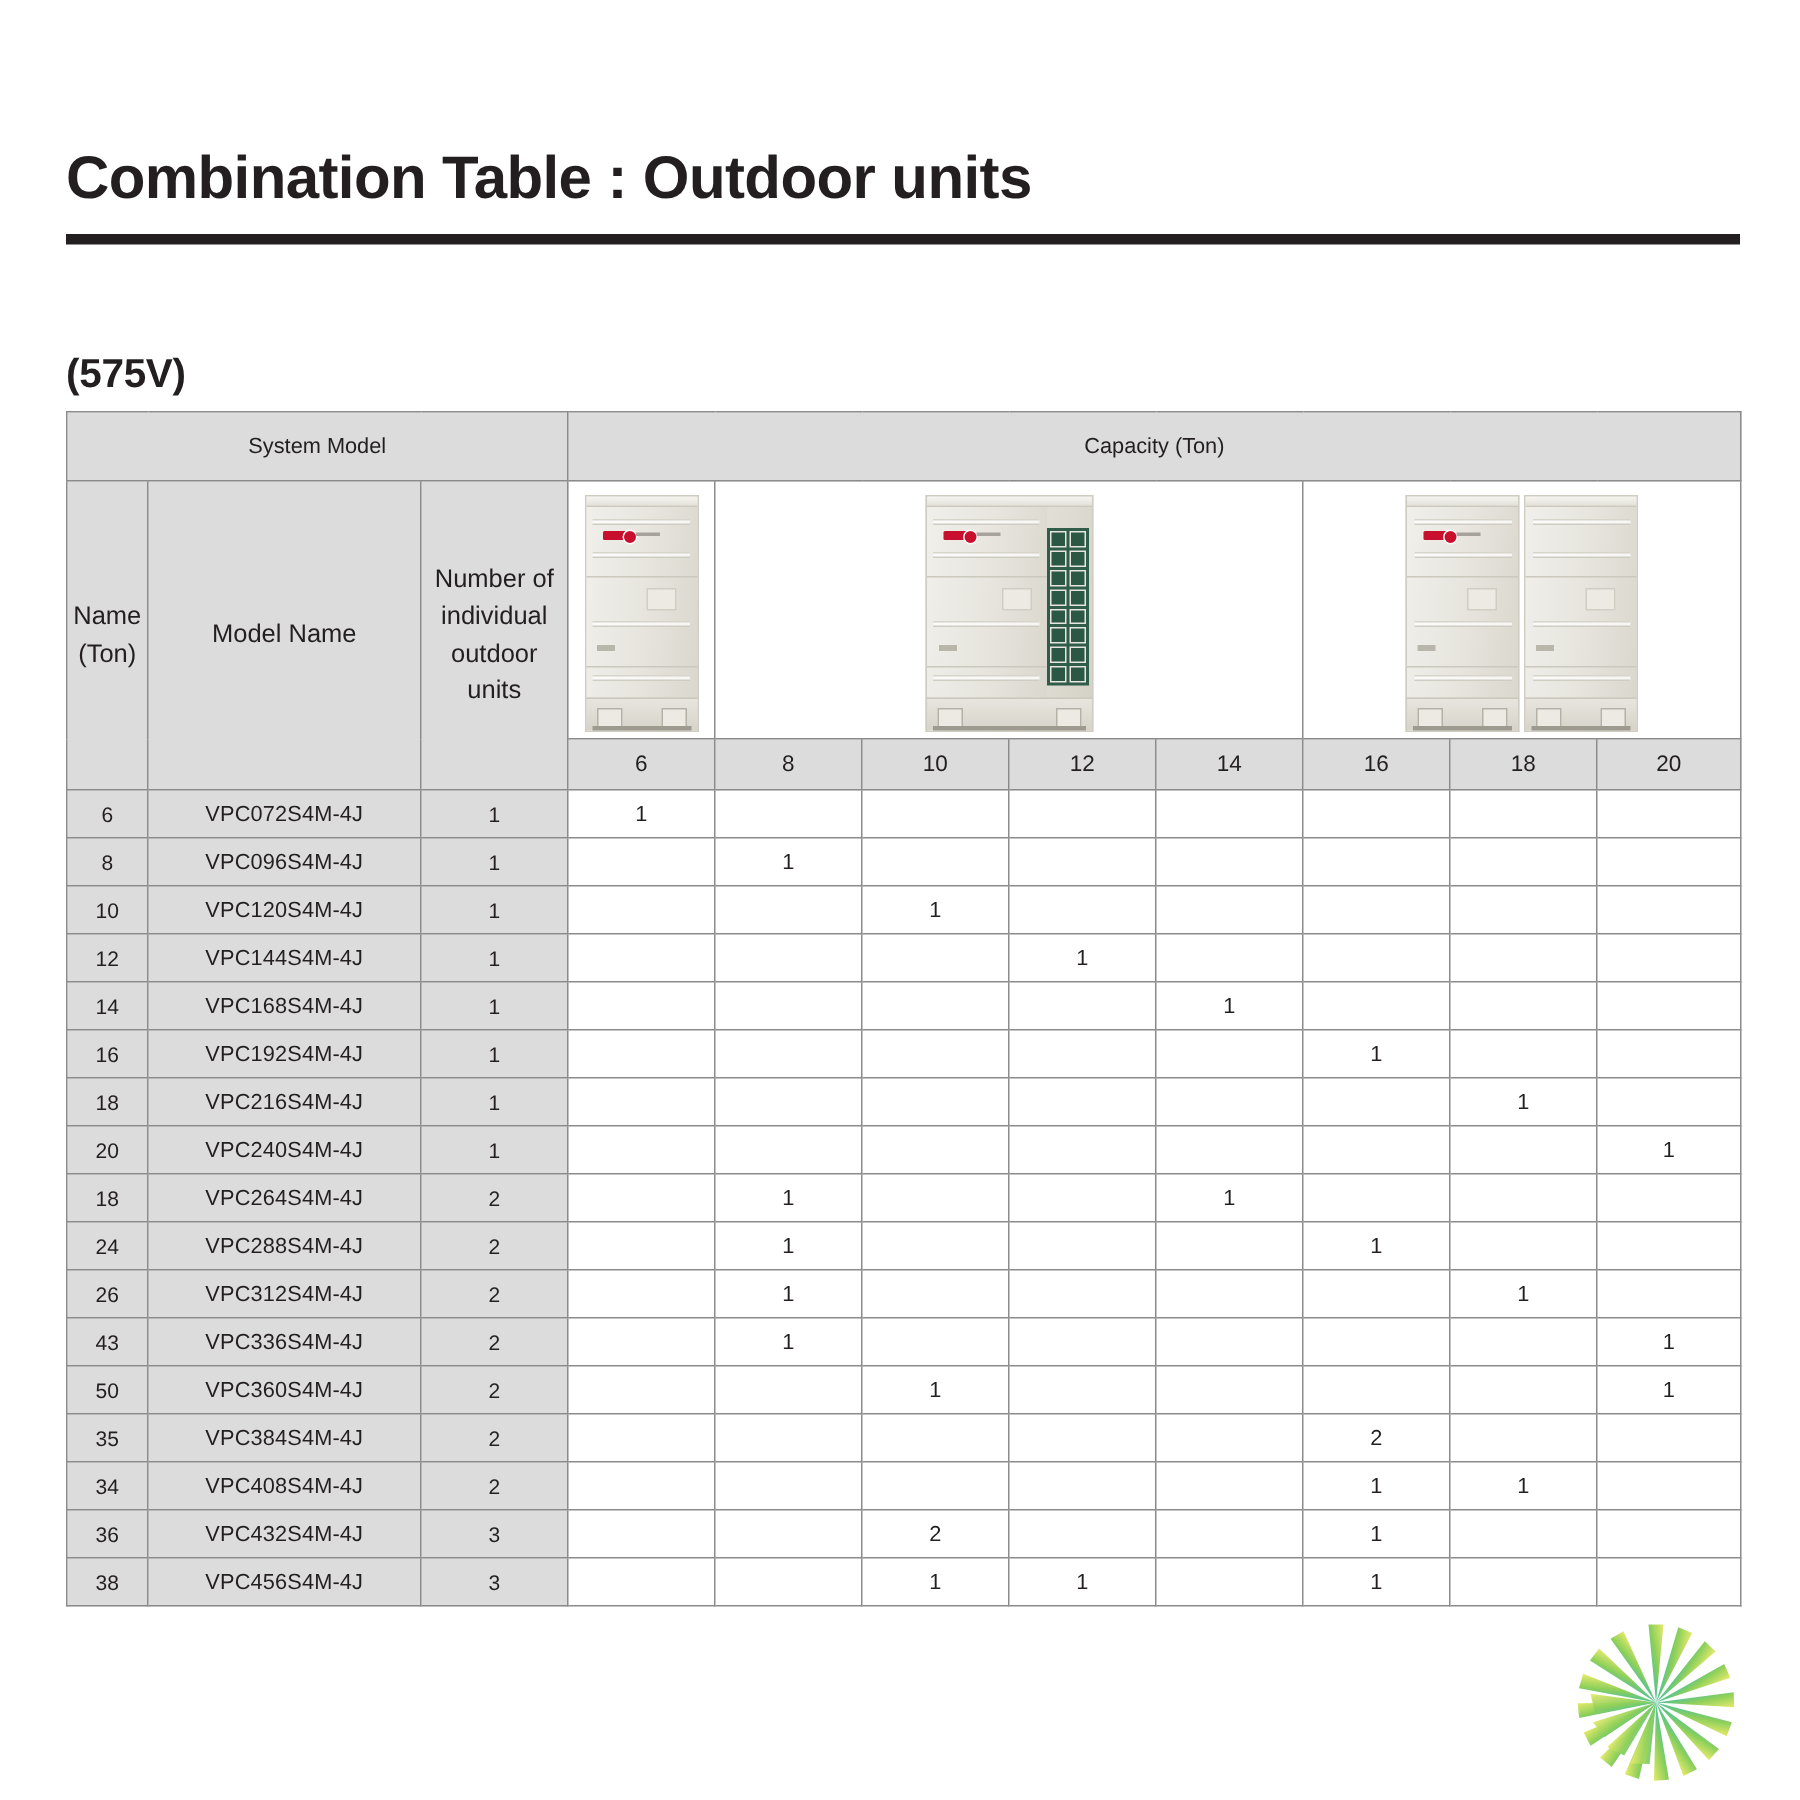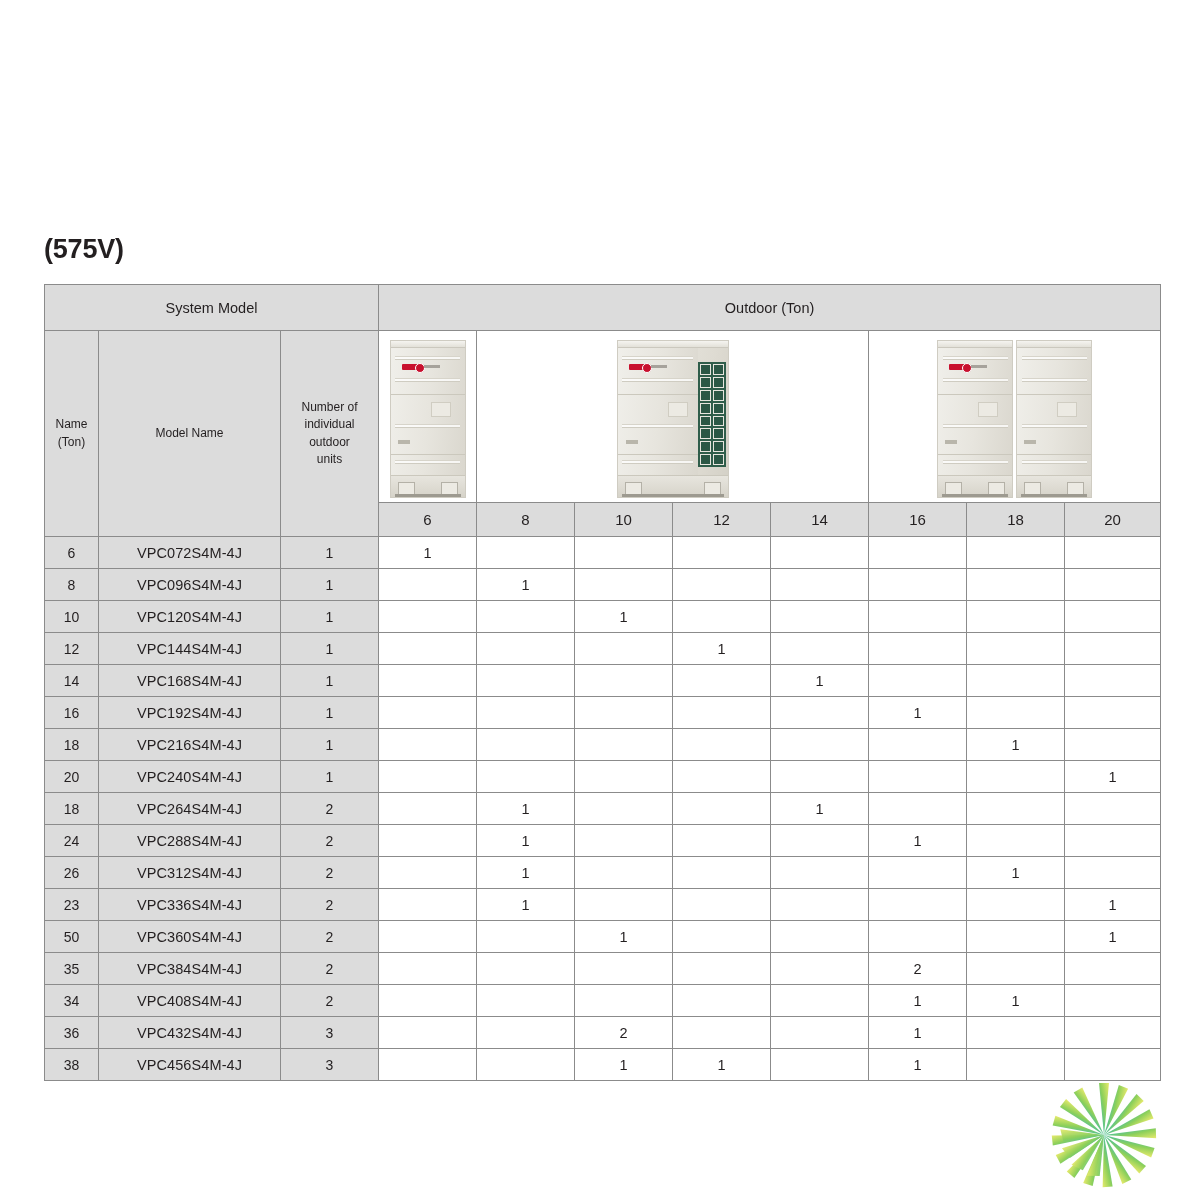--- a/index.html
+++ b/index.html
@@ -43,42 +43,42 @@
     left: 44px; top: 234px;
     font-size: 27px;
     font-weight: bold;
     color: #231f20;
     letter-spacing: -0.2px;
   }
 
   
   .tbl-wrap {
     position: absolute;
-    left: 44px; top: 284px;
+    left: 44px; top: 274px;
     width: 1116px;
   }
   table.combo {
     border-collapse: collapse;
     table-layout: fixed;
     width: 1116px;
     font-size: 13.5px;
   }
   table.combo td, table.combo th {
     border: 1px solid #8b8b8b;
     padding: 0;
     text-align: center;
     vertical-align: middle;
     font-weight: normal;
     color: #231f20;
   }
   .hdr {
     background: #dcdcdc;
   }
   .hdr-top { height: 46px; font-size: 14.5px; }
-  .hdr-stub { height: 172px; font-size: 12px; line-height: 1.45; padding: 2px 4px; }
+  .hdr-stub { height: 172px; font-size: 17px; line-height: 1.45; padding: 2px 4px; }
   .hdr-num { height: 34px; font-size: 15px; background: #dcdcdc; }
 
   .img-cell {
     background: #ffffff;
     height: 172px;
     position: relative;
     padding: 0;
   }
 
   .row-lbl {
@@ -233,20 +233,24 @@
     position: absolute;
     right: 28px; bottom: 10px;
     width: 130px; height: 110px;
   }
 </style>
 </head>
 <body>
 
 <div class="page">
 
+  <div class="title-wrap">
+    <h1 class="page-title">Combination Table : Outdoor units</h1>
+    <div class="title-rule"></div>
+  </div>
 
   <div class="subtitle">(575V)</div>
 
   <div class="tbl-wrap">
     <table class="combo">
       <colgroup>
         <col style="width:54px">
         <col style="width:182px">
         <col style="width:98px">
         <col style="width:98px">
@@ -254,21 +258,21 @@
         <col style="width:98px">
         <col style="width:98px">
         <col style="width:98px">
         <col style="width:98px">
         <col style="width:98px">
         <col style="width:96px">
       </colgroup>
       <thead>
         <tr>
           <th class="hdr hdr-top" colspan="3">System Model</th>
-          <th class="hdr hdr-top" colspan="8">Outdoor (Ton)</th>
+          <th class="hdr hdr-top" colspan="8">Capacity (Ton)</th>
         </tr>
         <tr>
           <th class="hdr hdr-stub" rowspan="2">
             <span>Name</span><br>
             <span>(Ton)</span>
           </th>
           <th class="hdr hdr-stub" rowspan="2">Model Name</th>
           <th class="hdr hdr-stub" rowspan="2">
             <span>Number of</span><br>
             <span>individual</span><br>
@@ -550,21 +554,21 @@
             <td class="cell-val"></td>
             <td class="cell-val">1</td>
             <td class="cell-val"></td>
             <td class="cell-val"></td>
             <td class="cell-val"></td>
             <td class="cell-val"></td>
             <td class="cell-val">1</td>
             <td class="cell-val"></td>
           </tr>
           <tr>
-            <td class="row-lbl">23</td>
+            <td class="row-lbl">43</td>
             <td class="row-model">VPC336S4M-4J</td>
             <td class="row-cnt">2</td>
             <td class="cell-val"></td>
             <td class="cell-val">1</td>
             <td class="cell-val"></td>
             <td class="cell-val"></td>
             <td class="cell-val"></td>
             <td class="cell-val"></td>
             <td class="cell-val"></td>
             <td class="cell-val">1</td>

